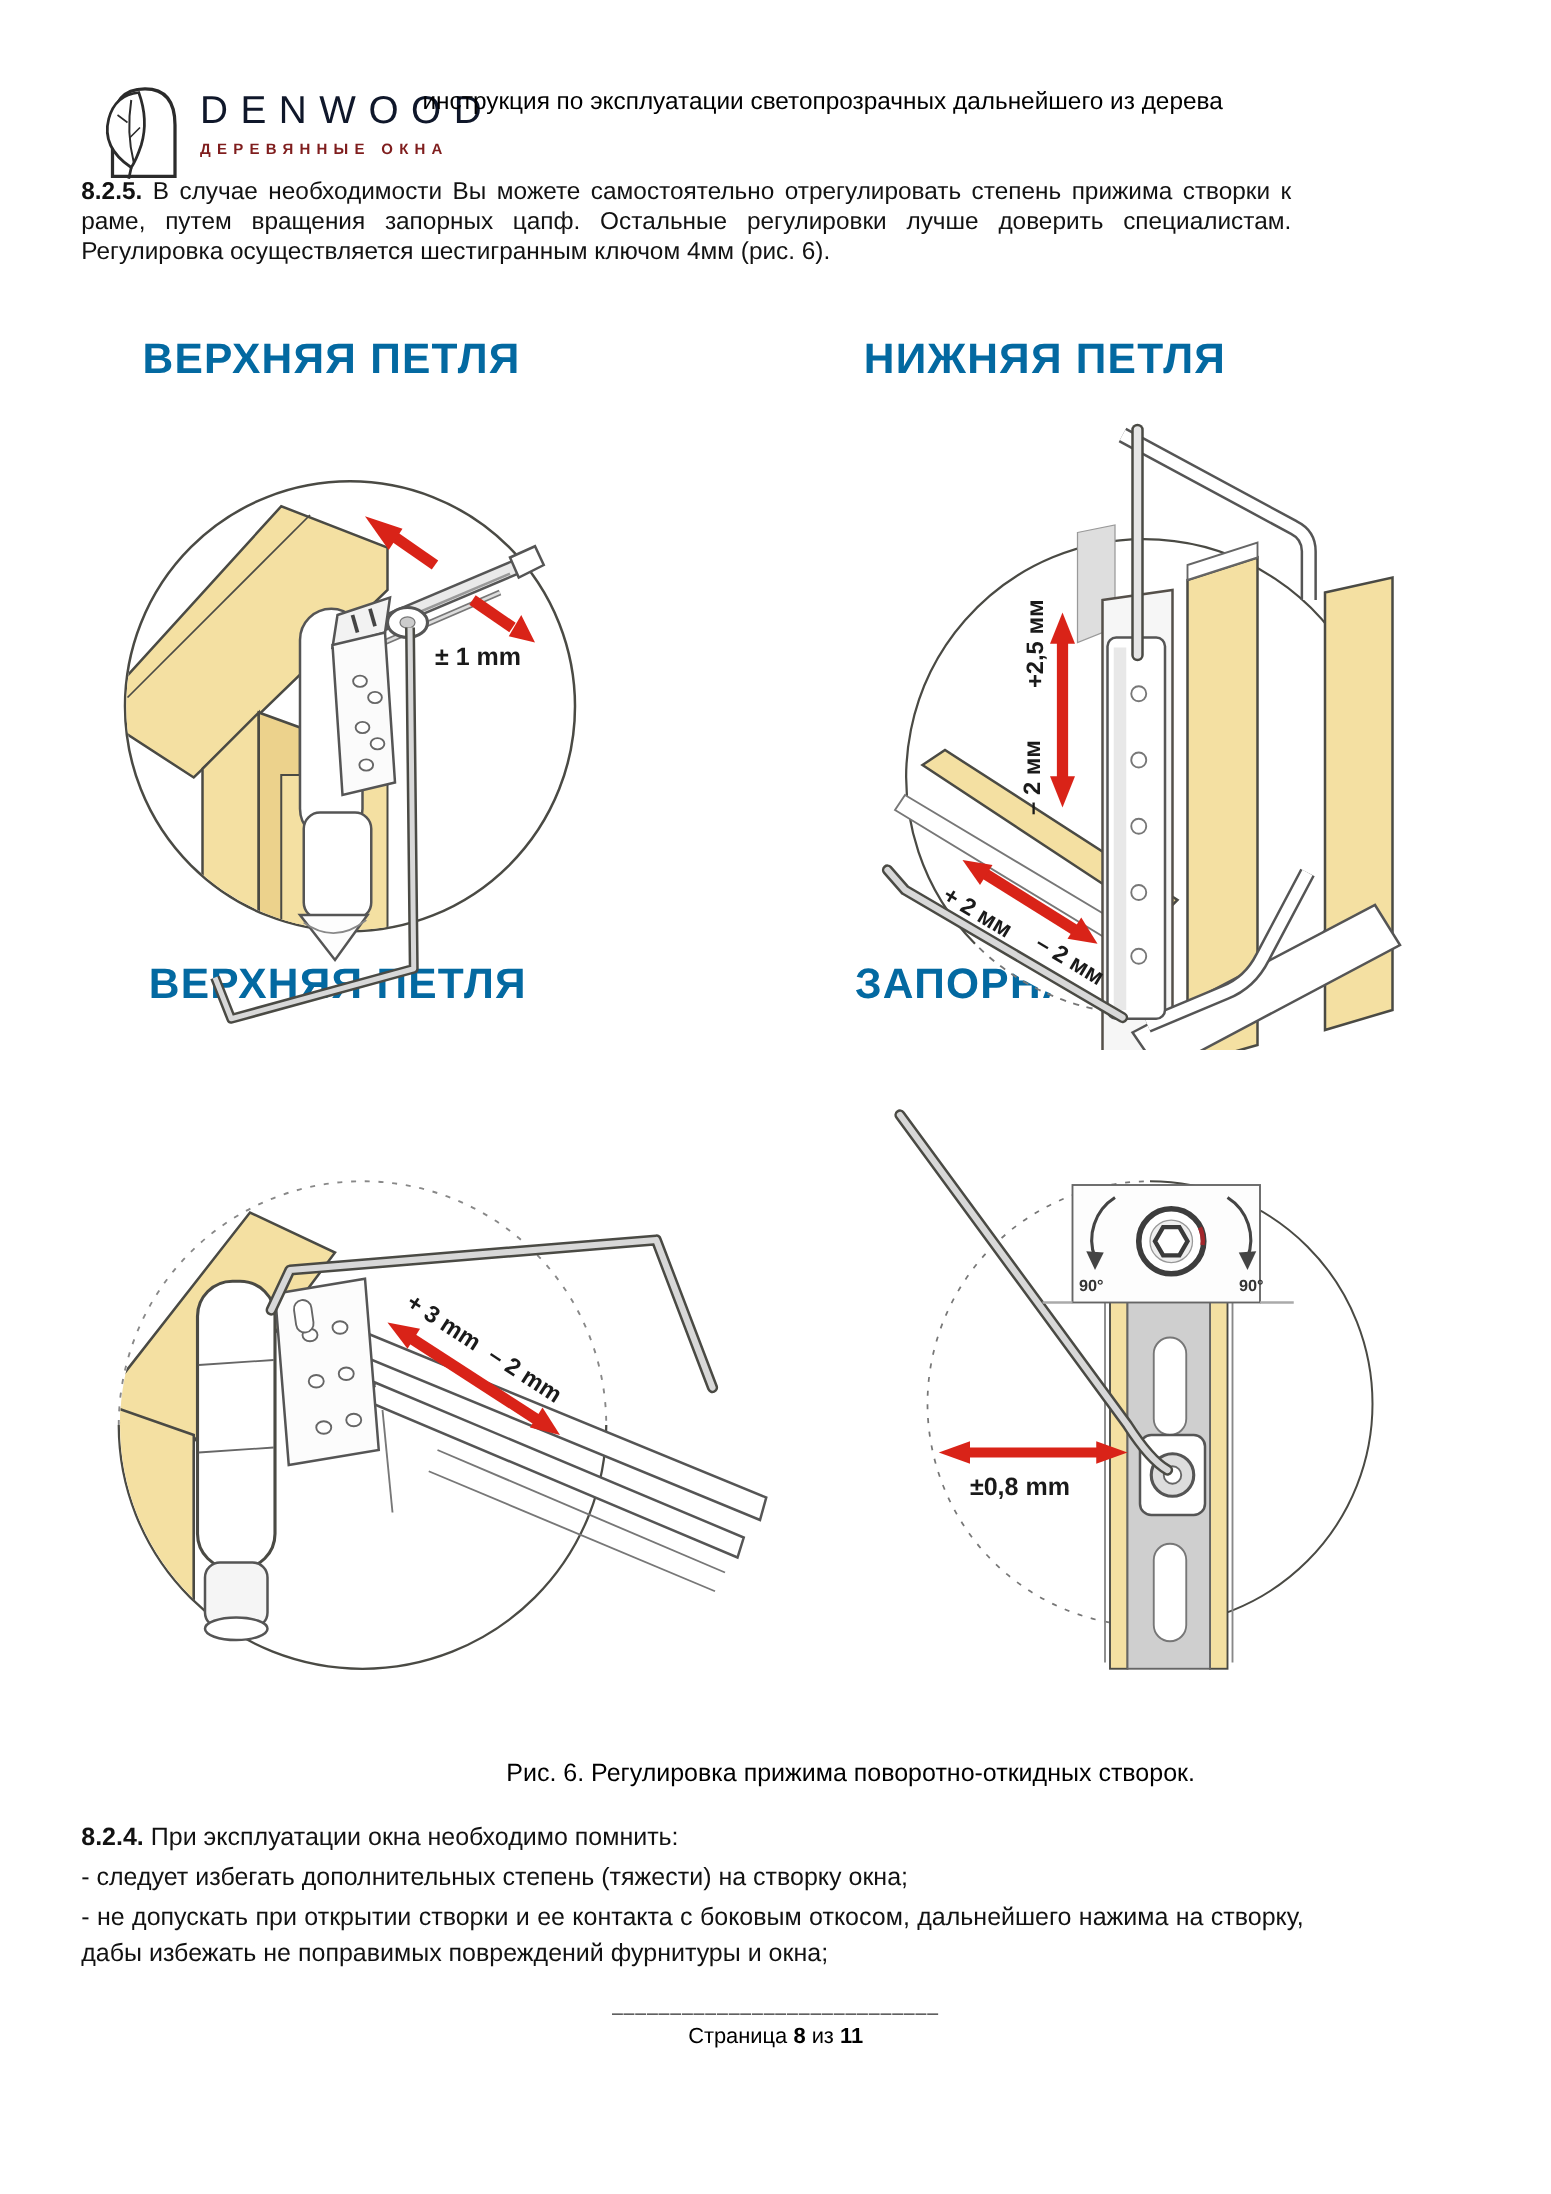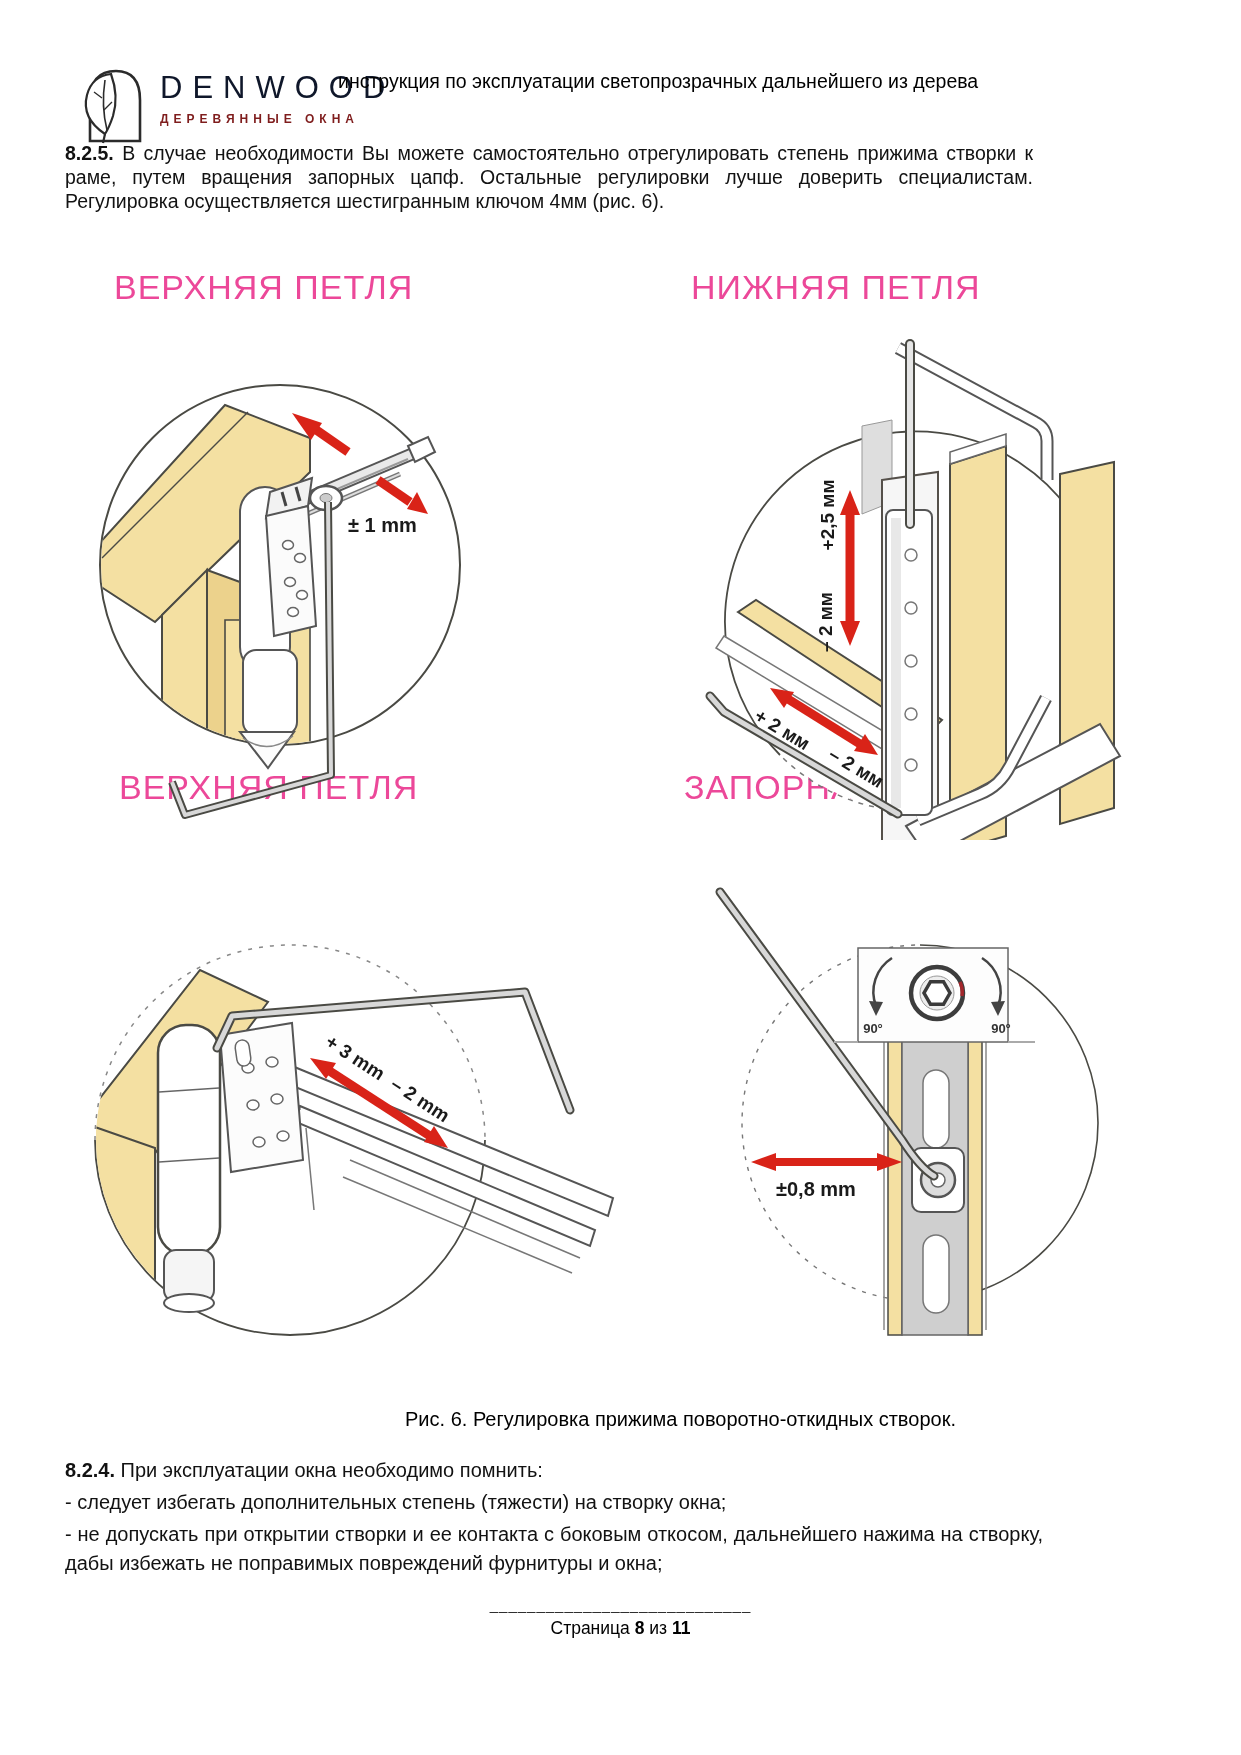--- a/index.html
+++ b/index.html
@@ -8,21 +8,21 @@
   
   .logo{left:74px;top:58px;display:flex;align-items:flex-start;}
   .logo-text{margin-left:12px;}
   .brand{font-size:31px;font-weight:400;letter-spacing:10px;color:#0f172a;line-height:1;margin-top:14px;}
   .tagline{font-size:12px;font-weight:700;letter-spacing:5px;color:#7f1d1d;margin-top:9px;}
   .doc-title{left:338px;top:70px;width:720px;font-size:19.5px;color:#000;white-space:nowrap;}
   
   .para{left:65px;top:141px;width:968px;font-size:19.5px;line-height:24px;text-align:justify;}
   .bold{font-weight:700;}
   
-  .p-title{font-size:34px;font-weight:400;letter-spacing:1px;color:#ec4899;white-space:nowrap;}
+  .p-title{font-size:34px;font-weight:700;letter-spacing:1px;color:#0369a1;white-space:nowrap;}
   .pt1{left:114px;top:268px;}
   .pt2{left:691px;top:268px;}
   .pt3{left:119px;top:768px;}
   .pt4{left:684px;top:768px;}
   
   .caption{left:120px;top:1408px;width:1121px;text-align:center;font-size:20px;color:#000;}
   
   .sec824{left:65px;top:1456px;width:978px;font-size:20px;line-height:29px;}
   .sec824 .line{margin:0 0 3px 0;}
   .sec824 .just{text-align:justify;}

